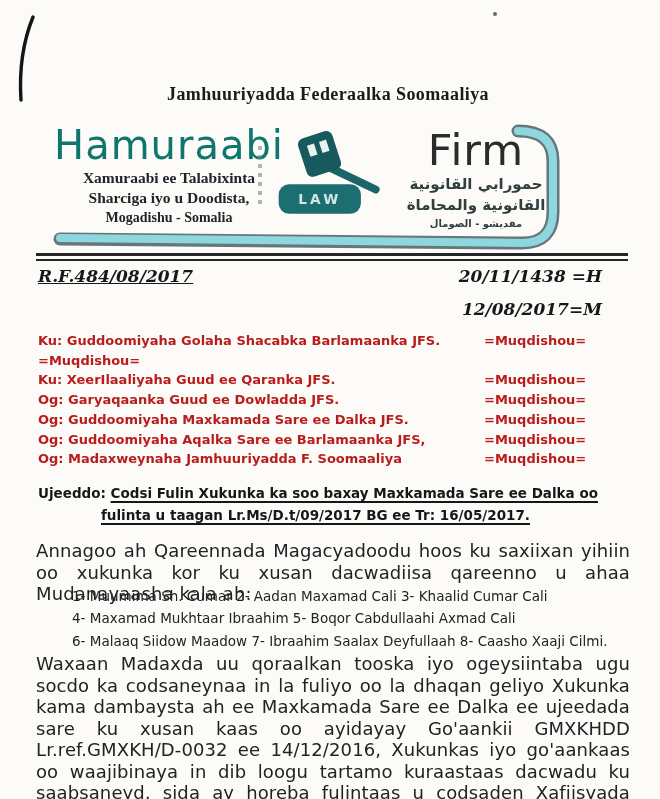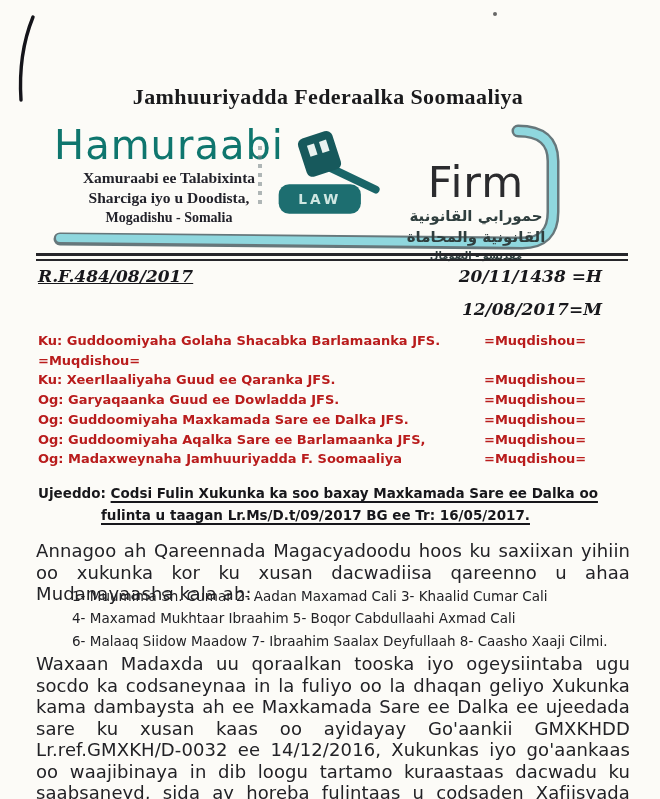--- a/index.html
+++ b/index.html
@@ -11,35 +11,35 @@
   
   .pen-mark{position:absolute;left:6px;top:12px;width:36px;height:94px;}
   .speck{position:absolute;left:493px;top:12px;width:4px;height:4px;border-radius:50%;
     background:#4c4c4c;opacity:.85;}
   .scan-artifact{position:absolute;left:258px;top:146px;width:4px;height:62px;opacity:.55;
     background:repeating-linear-gradient(#6f7d80 0 4px,transparent 4px 9px);}
   
   .republic-title{
     position:absolute;top:84px;left:0;width:656px;text-align:center;
     font-family:"Liberation Serif","DejaVu Serif",serif;font-weight:bold;
-    font-size:22px;letter-spacing:.4px;color:#1a1a1c;
+    font-size:18px;letter-spacing:.4px;color:#1a1a1c;
   }
   
   .lh-left{position:absolute;left:50px;top:122px;width:238px;text-align:center;}
   .lh-left .firm-big{
     font-size:40px;line-height:46px;letter-spacing:1px;color:#0f766e;
     font-family:"DejaVu Sans",sans-serif;
   }
   .lh-left .tag{
     font-family:"Liberation Serif","DejaVu Serif",serif;font-weight:bold;
     font-size:15.5px;line-height:20px;color:#22222a;
   }
   .lh-left .tag.small{font-size:14px;}
   .gavel-wrap{position:absolute;left:266px;top:126px;width:116px;height:106px;}
-  .lh-right{position:absolute;left:392px;top:126px;width:168px;text-align:center;margin-top:32px;}
+  .lh-right{position:absolute;left:392px;top:126px;width:168px;text-align:center;}
   .lh-right .firm-big{
     font-size:43px;line-height:48px;letter-spacing:1px;color:#2b2b2e;
     font-family:"DejaVu Sans",sans-serif;
   }
   .lh-right .ar{direction:rtl;font-weight:bold;color:#2f3e3e;
     font-family:"DejaVu Sans",sans-serif;}
   .lh-right .ar1{font-size:15px;line-height:21px;}
   .lh-right .ar2{font-size:15px;line-height:21px;}
   .lh-right .ar3{font-size:10px;line-height:16px;}
   .band-svg{position:absolute;left:30px;top:105px;width:600px;height:155px;pointer-events:none;}

